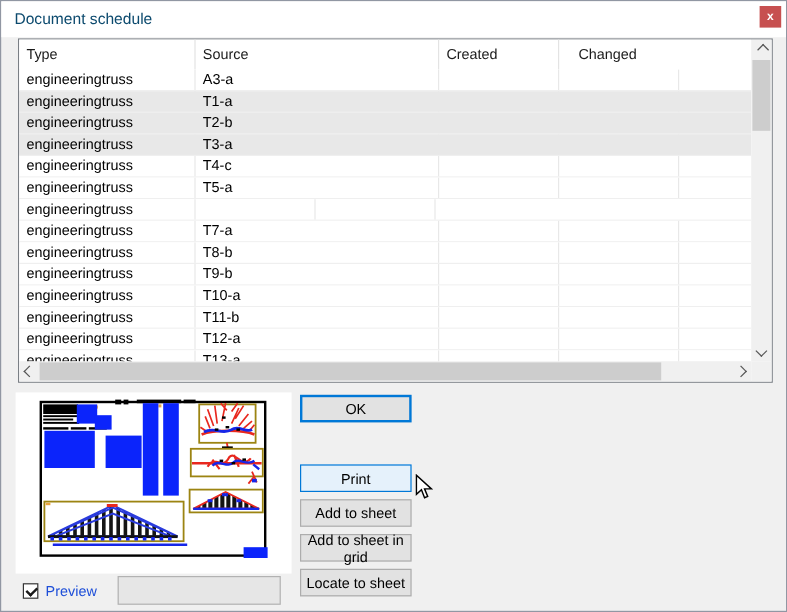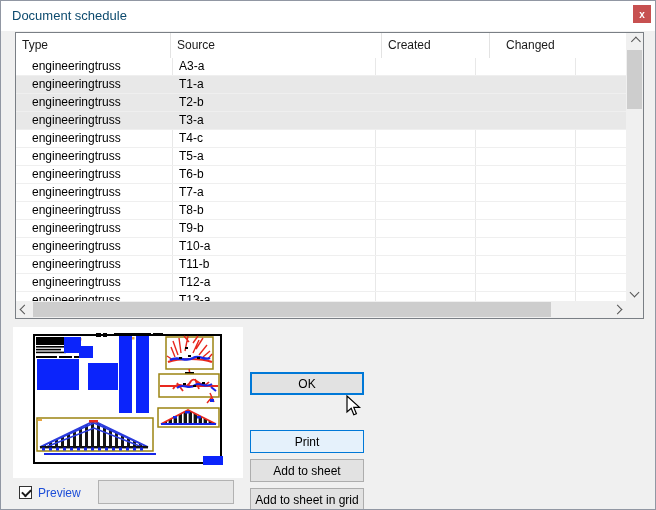--- a/index.html
+++ b/index.html
@@ -7,48 +7,48 @@
   .dialog{position:relative;width:656px;height:510px;box-sizing:border-box;
     border:1px solid #9197a3;background:#f0f0f0;overflow:hidden;}
   
   .titlebar{position:absolute;left:0;top:0;width:100%;height:30px;background:#ffffff;}
   .title{position:absolute;left:11px;top:7px;font-size:13px;color:#0c4a6e;}
   .close-btn{position:absolute;right:4px;top:4px;width:18px;height:18px;background:var(--close-red,#c75050);
     color:#fff;font-size:10px;font-weight:bold;display:flex;align-items:center;justify-content:center;cursor:default;}
   
   .table{position:absolute;left:14px;top:31px;width:629px;height:287px;box-sizing:border-box;
     border:1px solid #7a7f85;background:#fff;}
-  .thead{position:absolute;left:0;top:0;width:610px;height:25px;display:flex;background:#fff;gap:8px;}
+  .thead{position:absolute;left:0;top:0;width:610px;height:25px;display:flex;background:#fff;}
   .hcell{box-sizing:border-box;font-size:12px;color:#1a1a1a;padding:5px 0 0 6px;border-left:1px solid #e3e3e3;overflow:hidden;white-space:nowrap;}
   .hcell:first-child{border-left:none;}
   .rows{position:absolute;left:0;top:25px;width:610px;}
   .row{display:flex;height:17px;border-bottom:1px solid #efefef;background:#fff;}
   .row.selected{background:var(--selection,#e8e8e8);}
   .cell{box-sizing:border-box;font-size:12px;color:#000;line-height:16px;padding-left:6px;
     border-left:1px solid #e8e8e8;overflow:hidden;white-space:nowrap;}
-  .cell:first-child{border-left:none;margin-left:10px;}
+  .cell:first-child{border-left:none;}
   .c-type{width:146px;}.c-source{width:203px;}.c-designer{width:100px;}.c-created{width:100px;}.c-changed{flex:1;padding-left:16px;}
   
   .vscroll{position:absolute;right:0;top:0;width:17px;height:268px;background:#f0f0f0;}
   .hscroll{position:absolute;left:0;bottom:0;width:610px;height:17px;background:#f0f0f0;}
   .sb-btn{position:absolute;width:17px;height:17px;display:flex;align-items:center;justify-content:center;}
   .vthumb{position:absolute;left:1px;top:17px;width:15px;height:59px;background:#cdcdcd;}
   .hthumb{position:absolute;top:1px;left:17px;width:518px;height:15px;background:#cdcdcd;}
   .corner{position:absolute;right:0;bottom:0;width:17px;height:17px;background:#f0f0f0;}
   .chev{width:6px;height:6px;border-left:1.6px solid #555;border-bottom:1.6px solid #555;display:block;}
   .chev.up{transform:rotate(135deg) translate(-1px,-1px);}
   .chev.down{transform:rotate(-45deg);}
   .chev.left{transform:rotate(45deg);}
   .chev.right{transform:rotate(-135deg);}
   
   .preview-panel{position:absolute;left:12px;top:326px;width:230px;height:151px;background:#fff;}
   
-  .btn{position:absolute;left:249px;width:114px;height:23px;box-sizing:border-box;background:#e2e2e2;
+  .btn{position:absolute;left:249px;width:93px;height:23px;box-sizing:border-box;background:#e2e2e2;
     border:1px solid #adadad;font-size:12px;font-family:"Liberation Sans",sans-serif;color:#000;
-    display:flex;align-items:center;justify-content:center;padding:0;margin-top:43px;}
+    display:flex;align-items:center;justify-content:center;padding:0;}
   .btn.focused{border:2px solid var(--accent,#0078d7);}
   .btn.hover{border:1px solid var(--accent,#0078d7);background:var(--hover-fill,#e5f1fb);}
   
   .checkbox{position:absolute;left:18px;top:485px;width:13px;height:13px;box-sizing:border-box;
     background:#fff;border:1px solid #333;}
   .checkmark{position:absolute;left:2px;top:2px;width:7px;height:4px;border-left:2px solid #1a1a1a;
     border-bottom:2px solid #1a1a1a;transform:rotate(-45deg);display:none;}
   .checkbox.checked .checkmark{display:block;}
   .checkbox-label{position:absolute;left:37px;top:485px;font-size:12px;color:#1d4ed8;}
   .footer-input{position:absolute;left:97px;top:479px;width:136px;height:24px;box-sizing:border-box;
@@ -114,21 +114,20 @@
       </div>
         <div class="row">
         <div class="cell c-type">engineeringtruss</div>
         <div class="cell c-source">T5-a</div>
         <div class="cell c-designer"></div>
         <div class="cell c-created"></div>
         <div class="cell c-changed"></div>
       </div>
         <div class="row">
         <div class="cell c-type">engineeringtruss</div>
-        <div class="cell c-source">T6-b</div>
         <div class="cell c-designer"></div>
         <div class="cell c-created"></div>
         <div class="cell c-changed"></div>
       </div>
         <div class="row">
         <div class="cell c-type">engineeringtruss</div>
         <div class="cell c-source">T7-a</div>
         <div class="cell c-designer"></div>
         <div class="cell c-created"></div>
         <div class="cell c-changed"></div>

